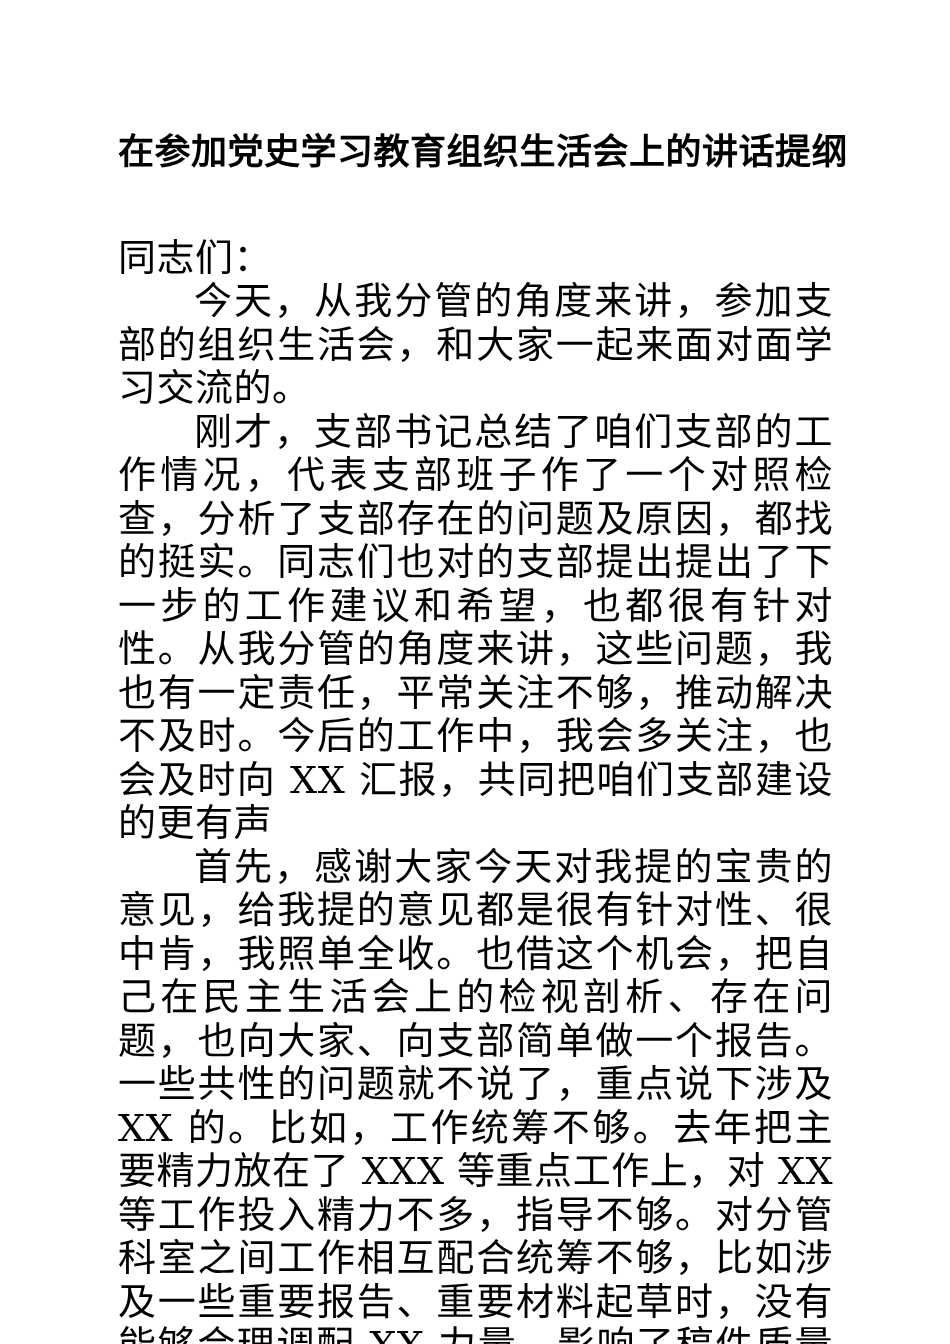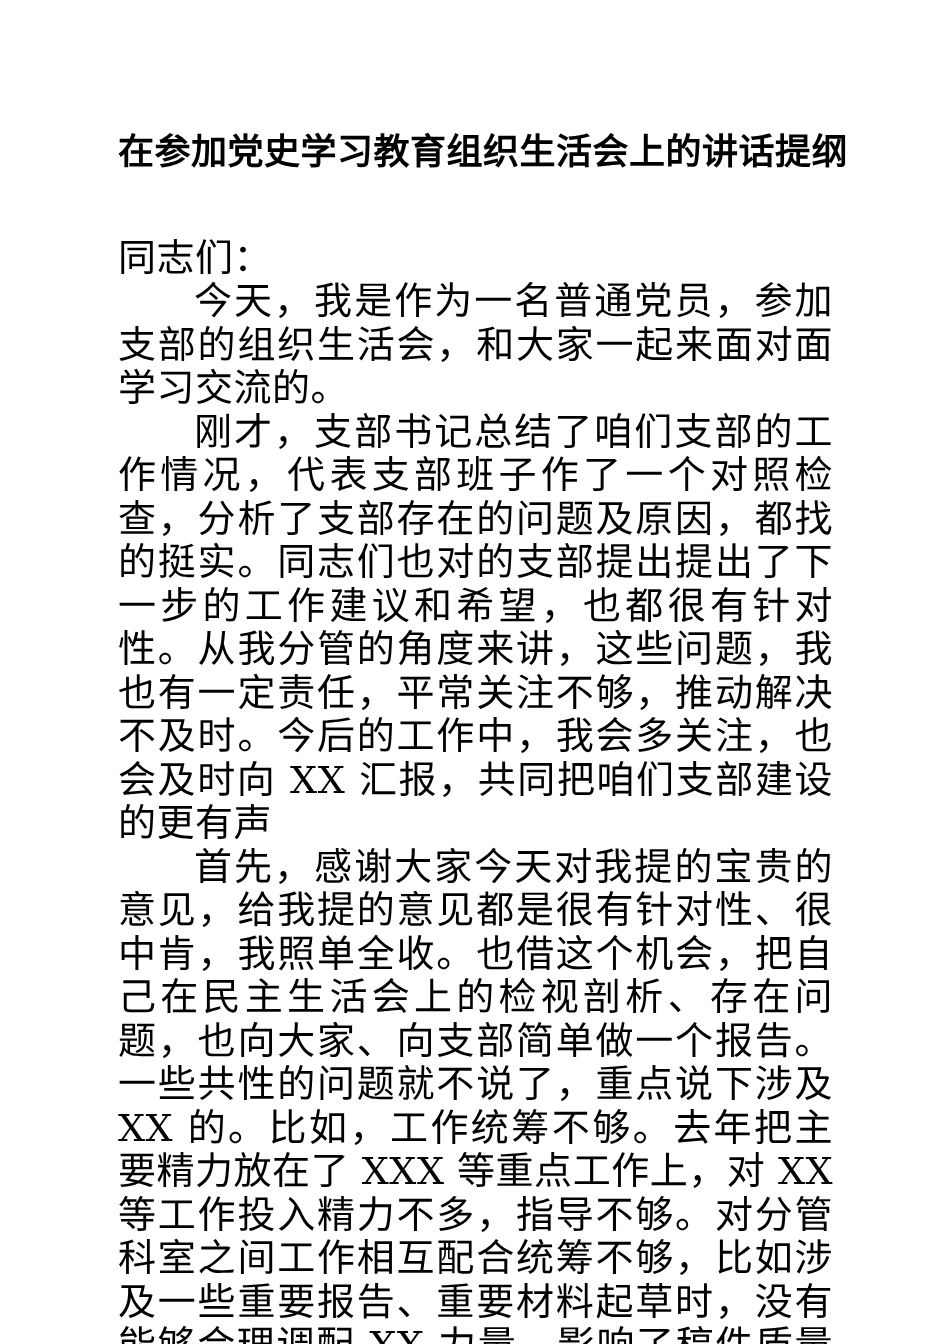--- a/index.html
+++ b/index.html
@@ -51,21 +51,21 @@
 
 <div class="page">
   <div class="content">
 
     <h1 class="doc-title">在参加党史学习教育组织生活会上的讲话提纲</h1>
 
     <div class="doc-body">
 
       <p>同志们：</p>
 
-      <p class="indent">今天，我是作为一名普通党员，参加支部的组织生活会，和大家一起来面对面学习交流的。</p>
+      <p class="indent">今天，从我分管的角度来讲，参加支部的组织生活会，和大家一起来面对面学习交流的。</p>
 
       <p class="indent">刚才，支部书记总结了咱们支部的工作情况，代表支部班子作了一个对照检查，分析了支部存在的问题及原因，都找的挺实。同志们也对的支部提出提出了下一步的工作建议和希望，也都很有针对性。从我分管的角度来讲，这些问题，我也有一定责任，平常关注不够，推动解决不及时。今后的工作中，我会多关注，也会及时向 XX 汇报，共同把咱们支部建设的更有声</p>
 
       <p class="indent">首先，感谢大家今天对我提的宝贵的意见，给我提的意见都是很有针对性、很中肯，我照单全收。也借这个机会，把自己在民主生活会上的检视剖析、存在问题，也向大家、向支部简单做一个报告。一些共性的问题就不说了，重点说下涉及 XX 的。比如，工作统筹不够。去年把主要精力放在了 XXX 等重点工作上，对 XX 等工作投入精力不多，指导不够。对分管科室之间工作相互配合统筹不够，比如涉及一些重要报告、重要材料起草时，没有能够合理调配 XX 力量，影响了稿件质量和效率。履行全面从严治党主体责任的自觉性、主动性不够高。抓重点工作和具体业务方面投入精力较多，与同志们说稿子、说材料比较多，开展谈心谈话，加强日常廉政教育方面做得不够。</p>
 
     </div>
   </div>
 </div>
 
 </body></html>

